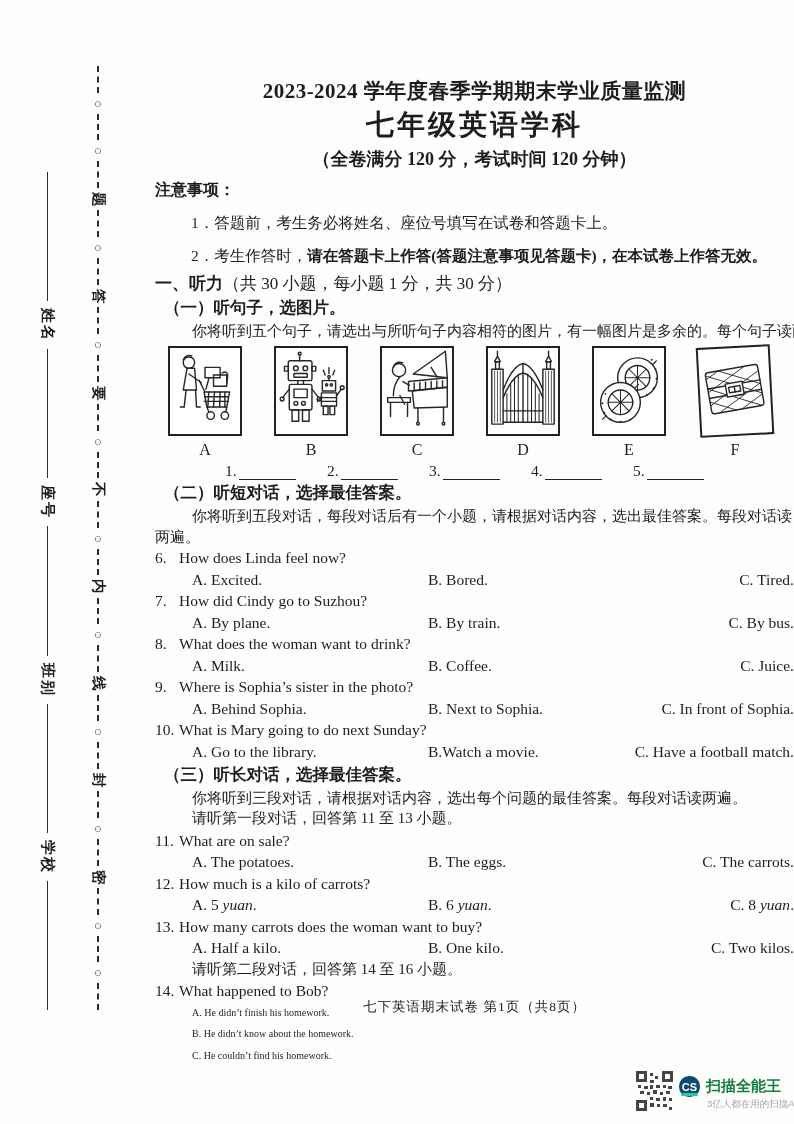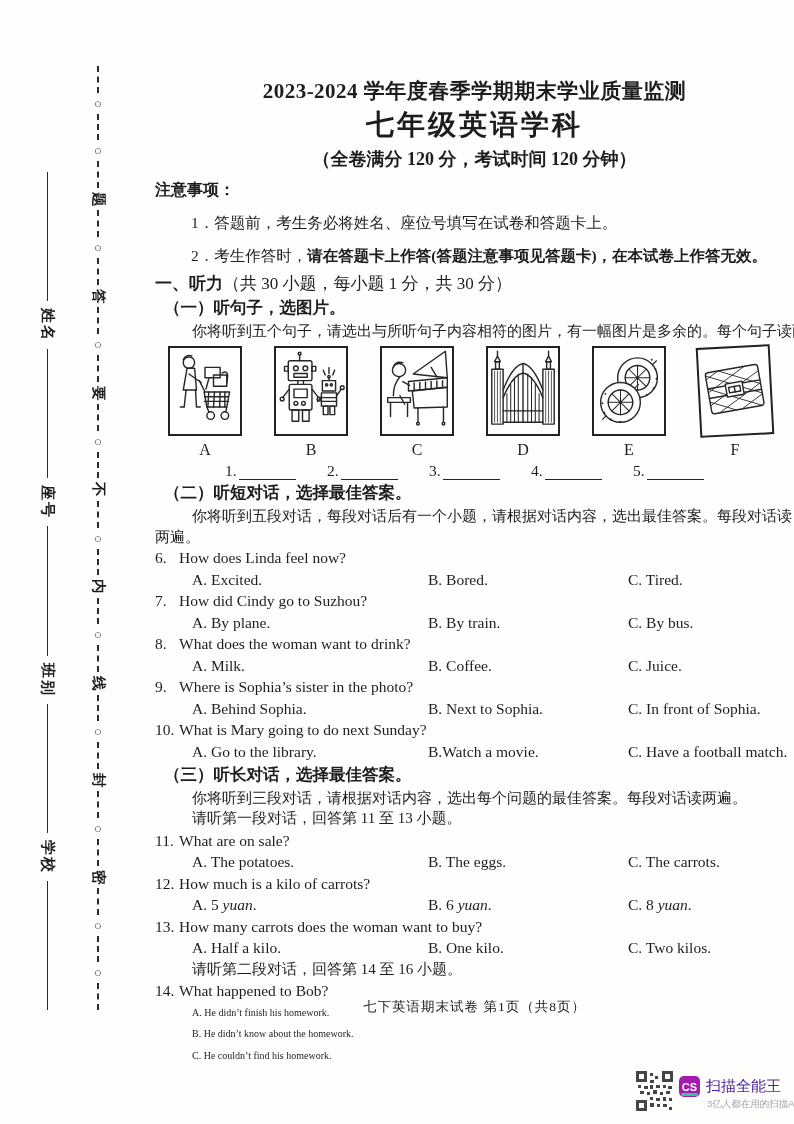--- a/index.html
+++ b/index.html
@@ -43,33 +43,33 @@
   .letter{flex:0 0 auto;width:74px;text-align:center;font-size:16px;}
   .blanks{display:flex;padding-left:70px;margin-top:3px;font-size:15.5px;}
   .blank-item{width:102px;display:flex;align-items:flex-end;flex:0 0 auto;}
   .blank-line{display:inline-block;width:57px;height:15px;border-bottom:1.6px solid #222;margin-left:2px;}
 
   .q-line{font-size:15.5px;line-height:21.5px;display:flex;}
   .q-num{flex:0 0 auto;min-width:24px;}
   .q-opts{display:flex;font-size:15.5px;line-height:21.5px;padding-left:37px;}
   .q-opts .o1{width:236px;flex:0 0 auto;}
   .q-opts .o2{width:200px;flex:0 0 auto;}
-  .q-opts .o3{flex:1 1 auto;}
+  .q-opts .o3{flex:1 1 auto;text-align:right;}
   .q-opt-stack{font-size:10px;line-height:21.5px;padding-left:37px;}
 
   .footer{position:absolute;left:155px;width:639px;top:998px;text-align:center;font-size:13.5px;letter-spacing:1px;}
 
   
   .qr{position:absolute;left:636px;top:1071px;width:37px;height:40px;}
-  .cs-logo{position:absolute;left:679px;top:1076px;width:21px;height:21px;background:#a21caf;border-radius:5px;
+  .cs-logo{position:absolute;left:679px;top:1076px;width:21px;height:21px;background:#0c4a6e;border-radius:10px;
            color:#fff;font-family:"Liberation Sans","DejaVu Sans",sans-serif;font-weight:700;font-size:11px;
            display:flex;align-items:center;justify-content:center;}
   .cs-logo::after{content:"";position:absolute;left:2px;right:2px;bottom:1px;height:3px;
                   background:#2bc8a0;border-radius:2px;}
-  .wm-name{position:absolute;left:706px;top:1077px;font-size:15px;font-weight:400;color:#4c1d95;
+  .wm-name{position:absolute;left:706px;top:1077px;font-size:15px;font-weight:700;color:#15803d;
            font-family:"Liberation Sans","DejaVu Sans",sans-serif;white-space:nowrap;}
   .wm-tag{position:absolute;left:707px;top:1098px;font-size:9.5px;color:#a0a5aa;
           font-family:"Liberation Sans","DejaVu Sans",sans-serif;white-space:nowrap;}
 
   .ill{stroke:#262626;fill:none;stroke-width:1.5;stroke-linecap:round;stroke-linejoin:round;}
 </style>
 </head>
 <body>
 
 <div class="page">

